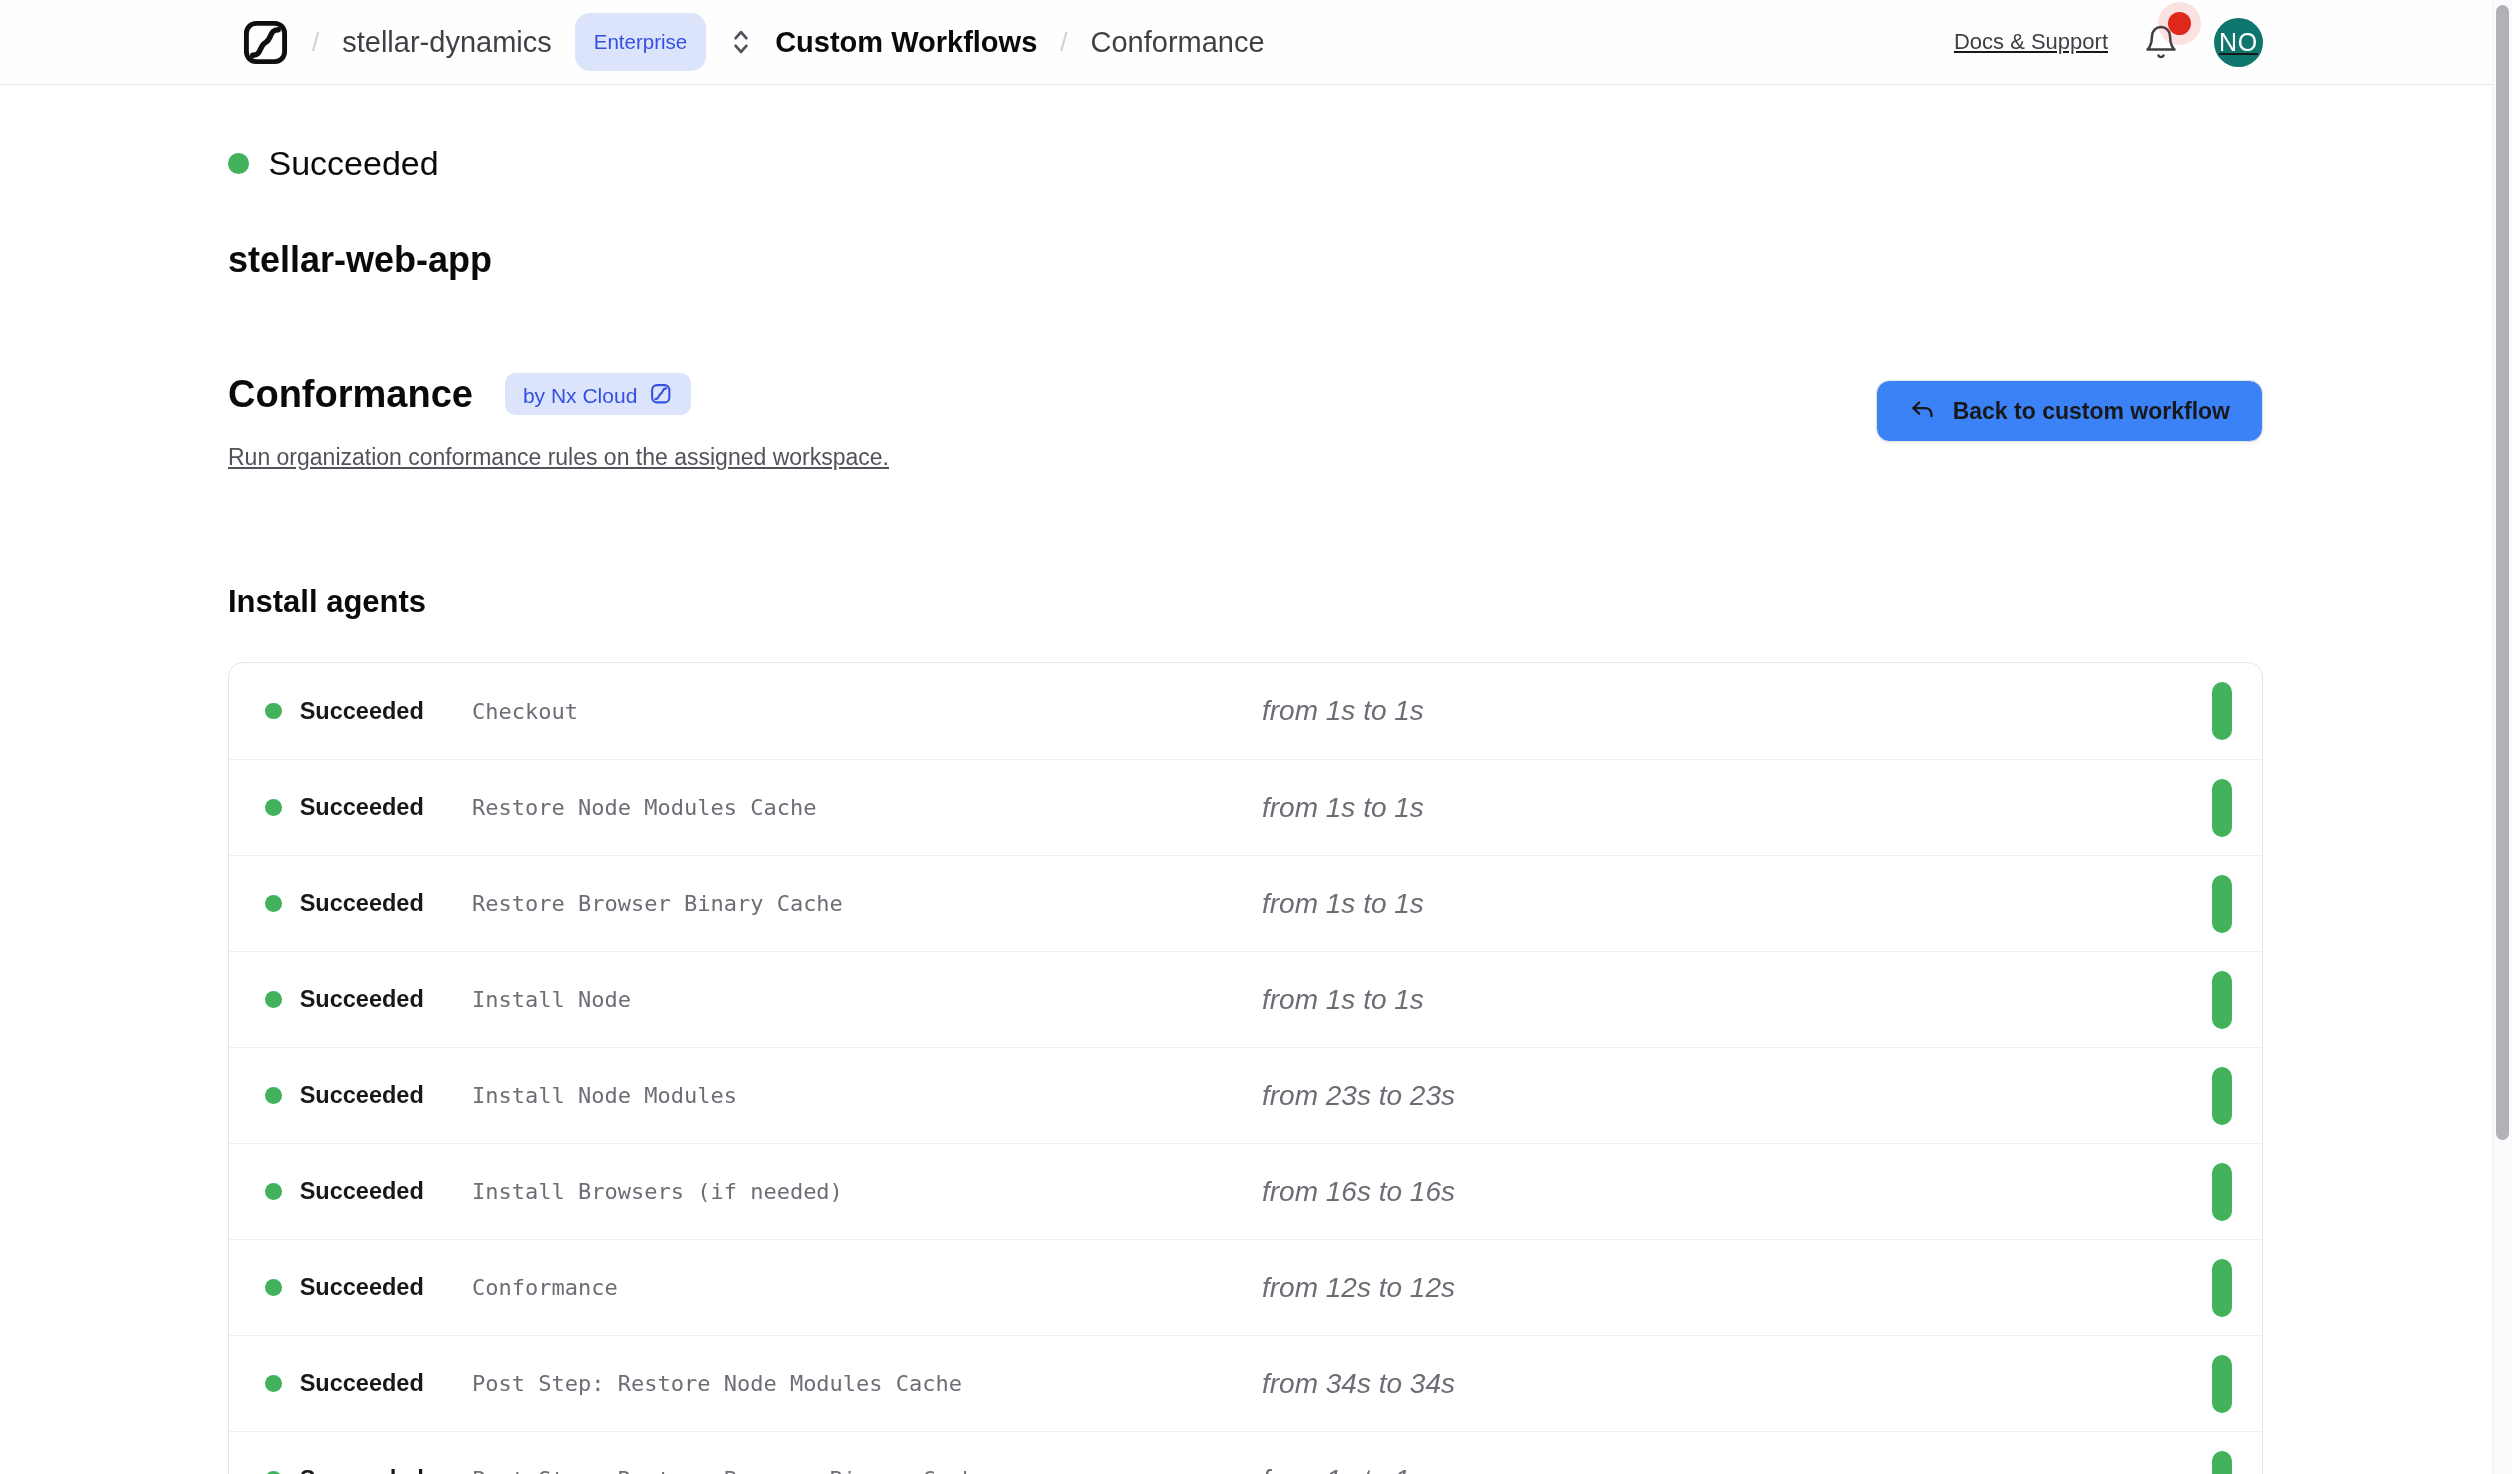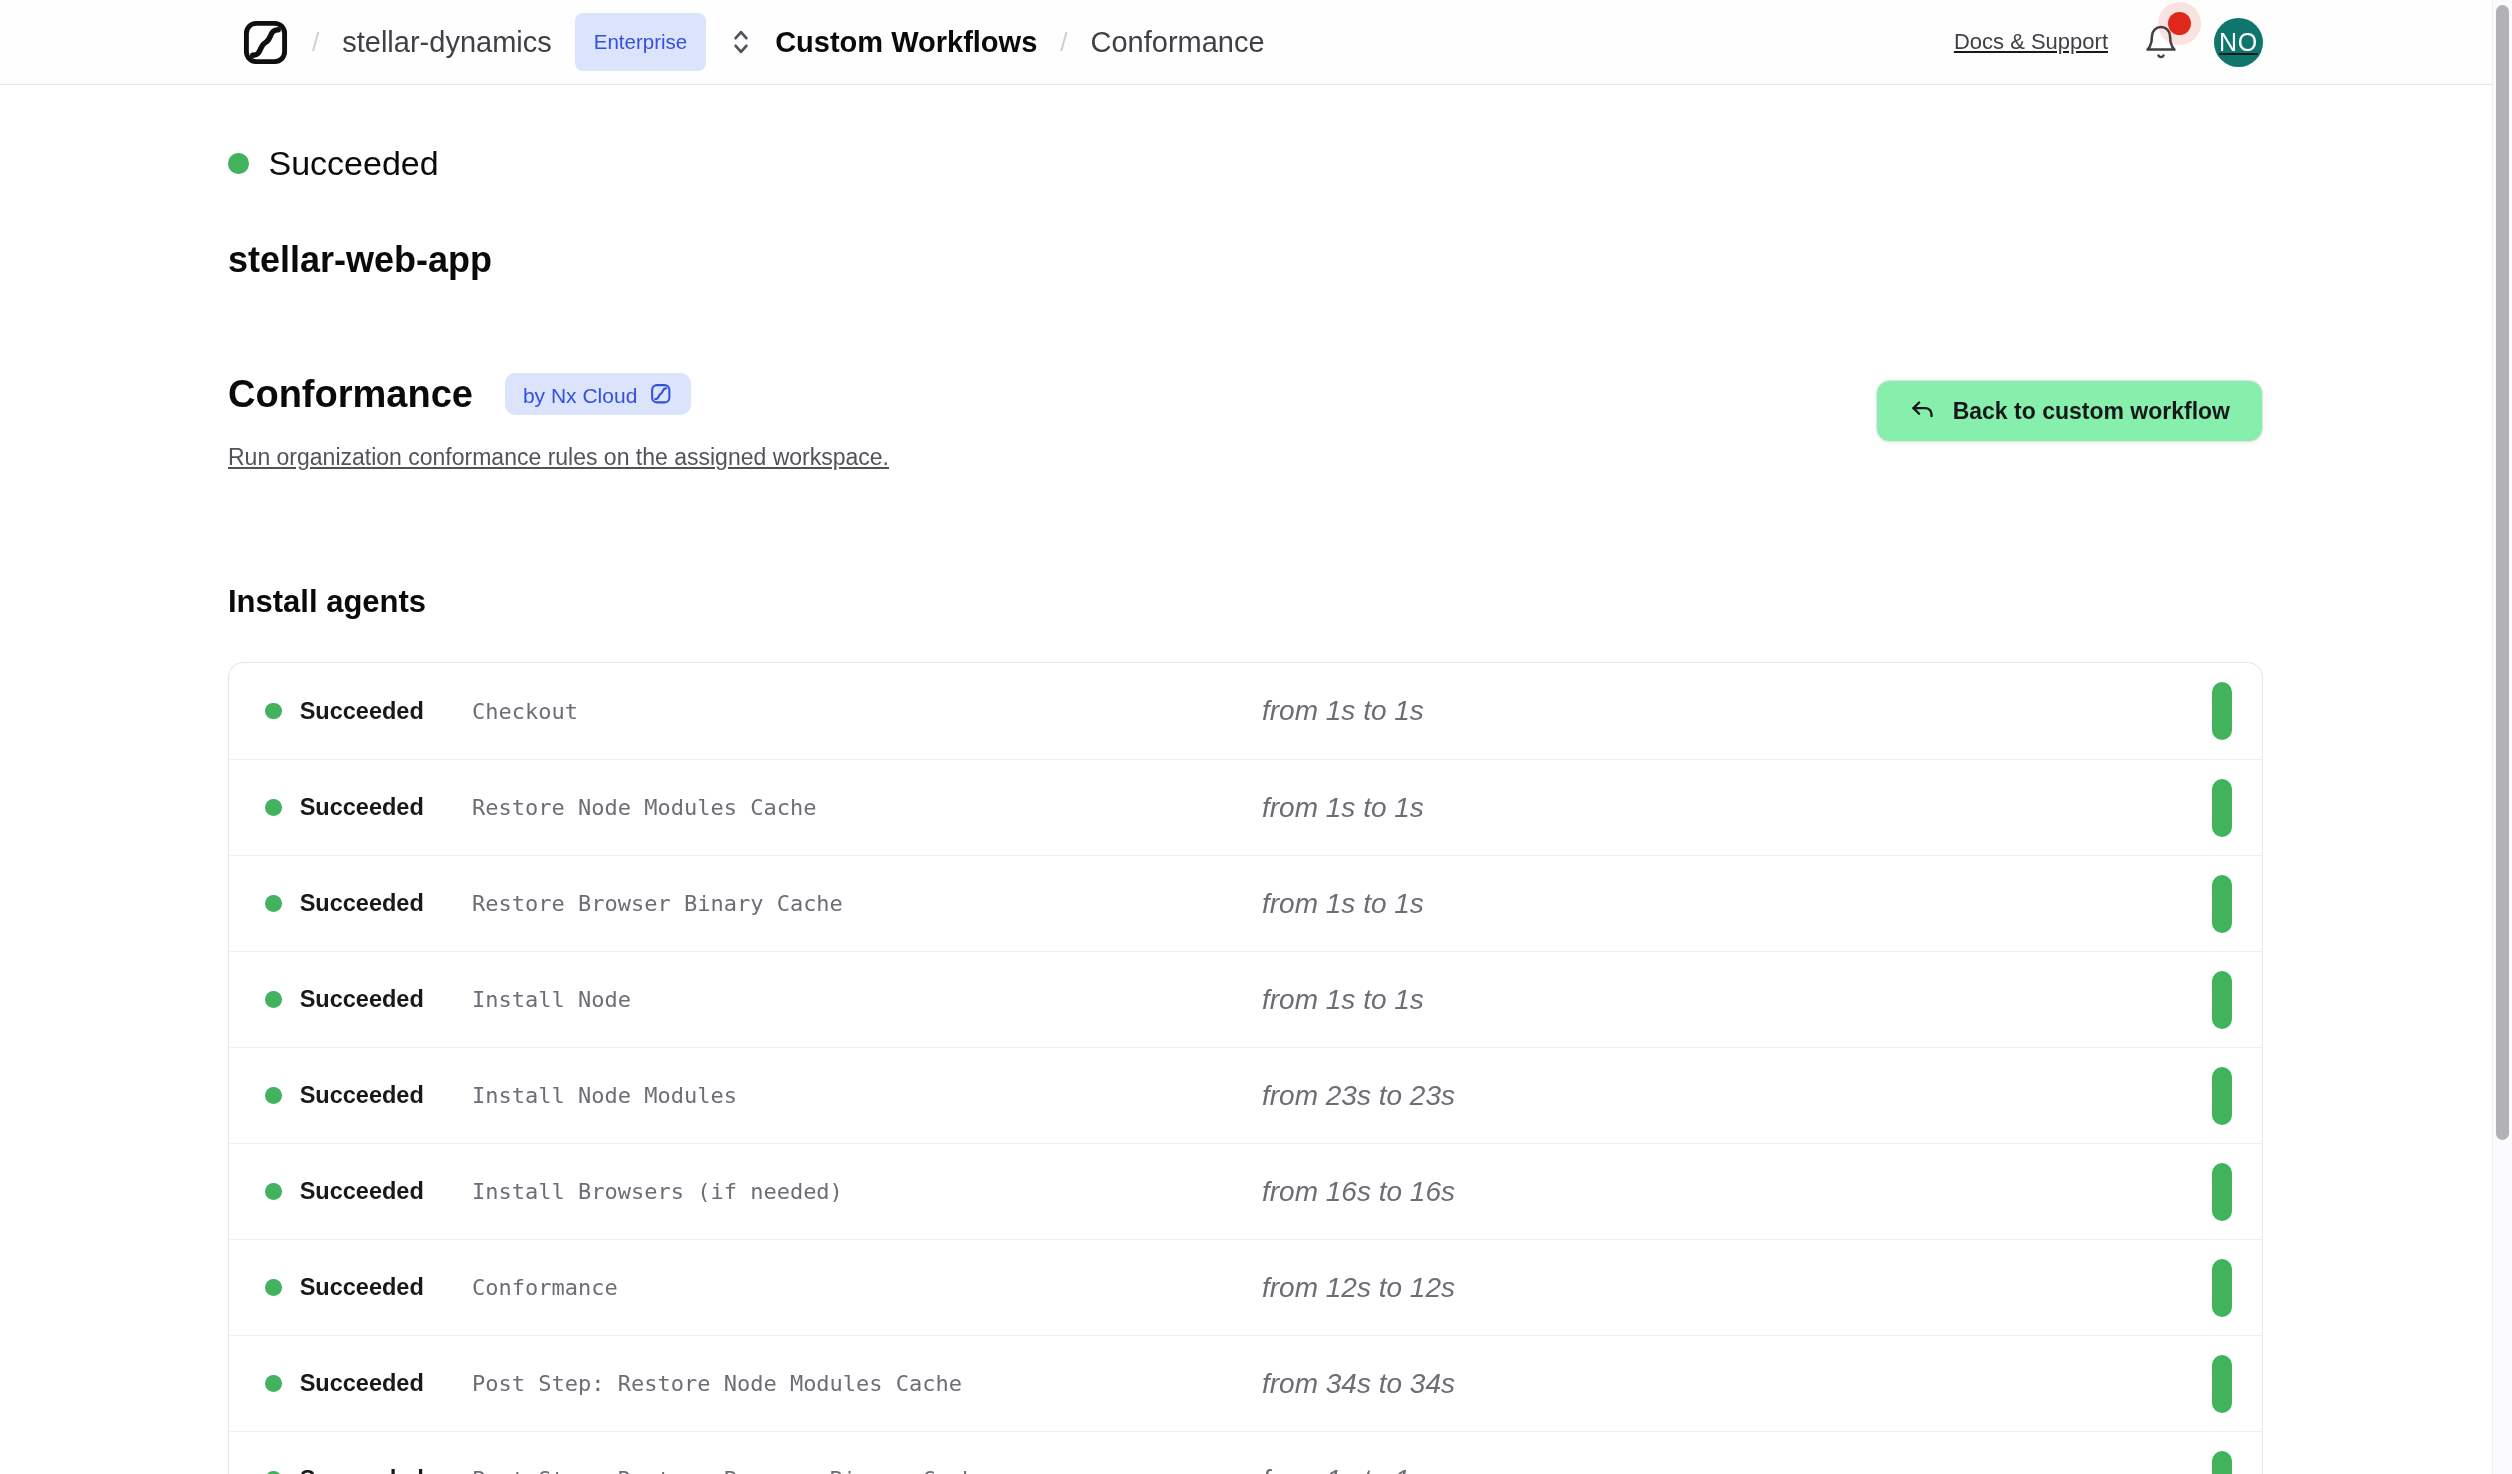--- a/index.html
+++ b/index.html
@@ -26,21 +26,21 @@
     padding:0 249px 0 242px;background:#fefefe;
     border-bottom:1.5px solid var(--line);
   }
   .nav-left{display:flex;align-items:center;gap:23px;min-width:0;}
   .logo-btn{display:flex;align-items:center;cursor:pointer;background:none;border:none;padding:0;}
   .slash{color:#cfcfd4;font-size:26px;font-weight:300;}
   .crumb{font-size:29px;color:var(--gray-6);text-decoration:none;}
   .crumb.strong{font-weight:700;color:var(--ink);}
   .pill{
     background:var(--badge-bg);color:var(--badge-text);
-    font-size:20.5px;padding:19px 19px;border-radius:8px;line-height:1;
+    font-size:20.5px;padding:19px 19px;border-radius:15px;line-height:1;
   }
   .switcher{background:none;border:none;padding:0 1.5px;cursor:pointer;display:flex;align-items:center;}
   .nav-right{margin-left:auto;display:flex;align-items:center;gap:35px;text-decoration:underline;}
   .docs-link{font-size:22px;color:var(--gray-6);text-decoration:none;}
   .bell-btn{position:relative;background:none;border:none;padding:0;cursor:pointer;display:flex;}
   .bell-badge{
     position:absolute;top:-10.6px;right:-12px;width:23px;height:23px;border-radius:50%;
     background:#e0271b;box-shadow:0 0 0 10px rgba(224,39,27,.13);
   }
   .avatar{
@@ -58,21 +58,21 @@
   .title-row{display:flex;align-items:center;gap:32px;}
   h2.wf-title{margin:0;font-size:38px;line-height:46px;font-weight:700;color:var(--ink);}
   .by-badge{
     display:flex;align-items:flex-end;gap:12px;text-decoration:none;
     background:var(--badge-bg);color:var(--badge-text);
     font-size:21px;padding:9px 18px;border-radius:10.6px;line-height:1;
   }
   .wf-desc{margin:27px 0 0;font-size:23px;color:#52525b;text-decoration:underline;}
   .back-btn{
     margin-top:9px;display:flex;align-items:center;gap:16.7px;cursor:pointer;
-    background:#86efac;border:1.5px solid #e4e4e7;border-radius:13.7px;
+    background:#3b82f6;border:1.5px solid #e4e4e7;border-radius:13.7px;
     padding:16.7px 32px;font-size:23px;font-weight:700;color:var(--ink-2);
     font-family:"Liberation Sans", sans-serif;
     box-shadow:0 1.5px 3.8px rgba(0,0,0,.05);
   }
   h3.agents-heading{margin:112px 0 0;font-size:31px;line-height:38px;font-weight:700;color:var(--ink);}
   
   .card{
     margin-top:41px;border:1.5px solid #e5e5ea;border-radius:15px;background:#fff;overflow:hidden;
   }
   .row{display:flex;align-items:center;height:96px;padding:0 30px 0 36px;cursor:pointer;}

